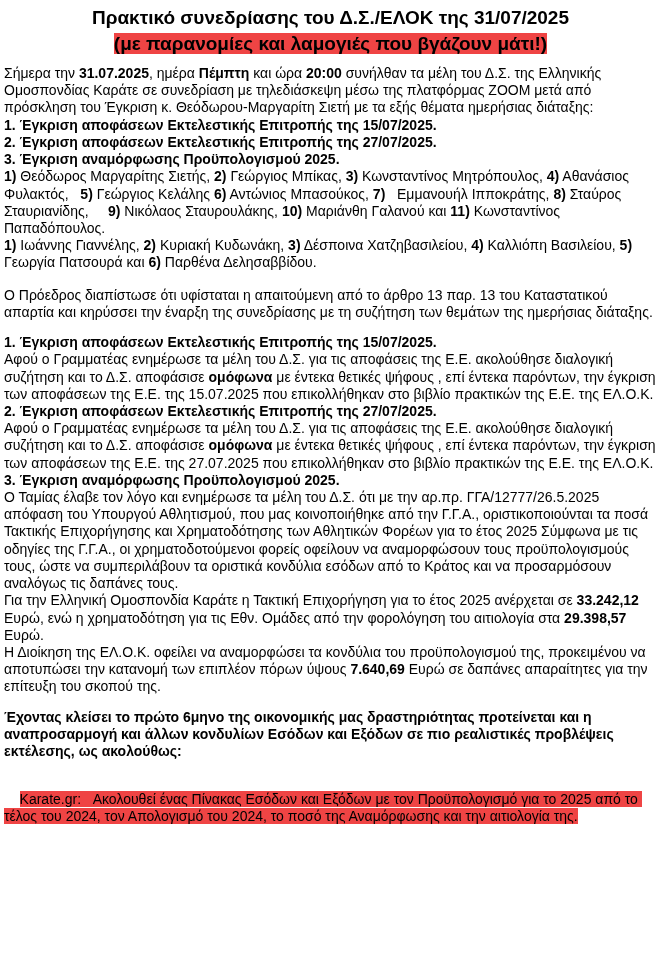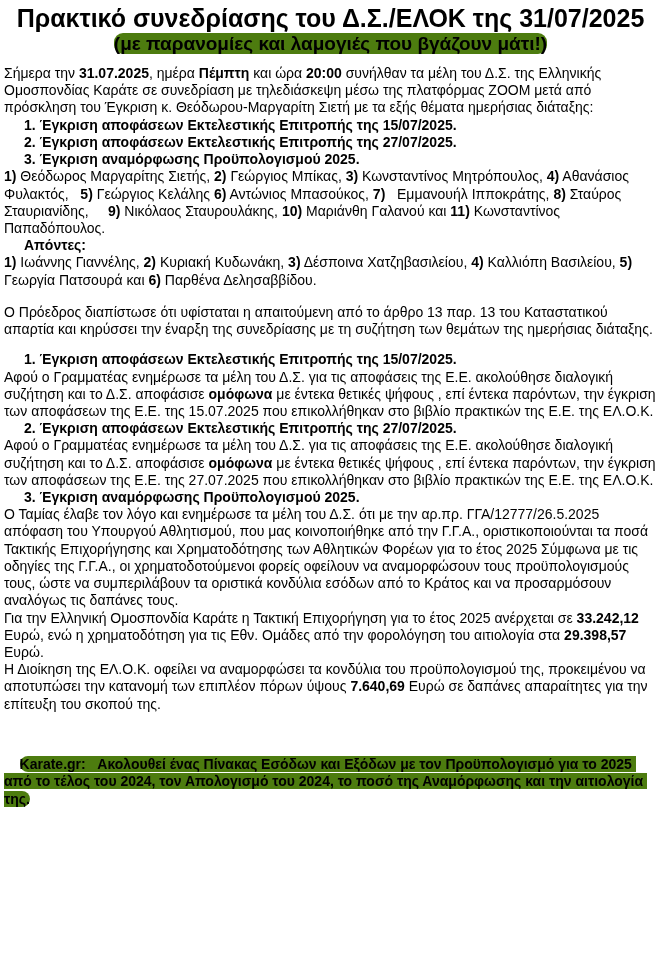--- a/index.html
+++ b/index.html
@@ -8,41 +8,41 @@
     height: 954px;
     box-sizing: border-box;
     padding: 3px 5px 0 4px;
     font-family: "Liberation Sans", sans-serif;
     font-size: 14px;
     line-height: 1.23;
     color: #000000;
     overflow: hidden;
   }
   .title {
-    font-size: 25px;
+    font-size: 19px;
     font-weight: bold;
     text-align: center;
     line-height: 26px;
     margin: 2px 0 0 0;
   }
   .subtitle-line {
     font-size: 19px;
     font-weight: bold;
     text-align: center;
     line-height: 26px;
     margin: 0 0 8px 0;
   }
-  .hl { background: #4d7c0f; border-radius: 9px; }
+  .hl { background: #ef4444; }
   p { margin: 0; white-space: pre-wrap; }
-  .bold { font-weight: bold; margin-left: 20px; }
+  .bold { font-weight: bold; }
   b { font-weight: bold; }
   .gap { height: 15px; }
   .gap-sm { height: 13px; }
   .karate {
-    font-weight: bold;
+    font-weight: normal;
     text-indent: 42px;
   }
 </style>
 </head>
 <body>
 
 <div class="page">
 
   <div class="title">Πρακτικό συνεδρίασης του Δ.Σ./ΕΛΟΚ της 31/07/2025</div>
 
@@ -53,21 +53,20 @@
   <p><span>Σήμερα την </span><b>31.07.2025</b><span>, ημέρα </span><b>Πέμπτη</b><span> και ώρα </span><b>20:00</b><span> συνήλθαν τα μέλη του Δ.Σ. της Ελληνικής Ομοσπονδίας Καράτε σε συνεδρίαση με τηλεδιάσκεψη μέσω της πλατφόρμας ZOOM μετά από πρόσκληση του Έγκριση κ. Θεόδωρου-Μαργαρίτη Σιετή με τα εξής θέματα ημερήσιας διάταξης:</span></p>
 
   <div>
     <p class="bold">1. Έγκριση αποφάσεων Εκτελεστικής Επιτροπής της 15/07/2025.</p>
     <p class="bold">2. Έγκριση αποφάσεων Εκτελεστικής Επιτροπής της 27/07/2025.</p>
     <p class="bold">3. Έγκριση αναμόρφωσης Προϋπολογισμού 2025.</p>
   </div>
 
   <p><b>1)</b><span> Θεόδωρος Μαργαρίτης Σιετής, </span><b>2)</b><span> Γεώργιος Μπίκας, </span><b>3)</b><span> Κωνσταντίνος Μητρόπουλος, </span><b>4)</b><span> Αθανάσιος Φυλακτός,   </span><b>5)</b><span> Γεώργιος Κελάλης </span><b>6)</b><span> Αντώνιος Μπασούκος, </span><b>7)</b><span>   Εμμανουήλ Ιπποκράτης, </span><b>8)</b><span> Σταύρος Σταυριανίδης,     </span><b>9)</b><span> Νικόλαος Σταυρουλάκης, </span><b>10)</b><span> Μαριάνθη Γαλανού και </span><b>11)</b><span> Κωνσταντίνος Παπαδόπουλος.</span></p>
 
-  <p class="bold">Απόντες:</p>
   <p><b>1)</b><span> Ιωάννης Γιαννέλης, </span><b>2)</b><span> Κυριακή Κυδωνάκη, </span><b>3)</b><span> Δέσποινα Χατζηβασιλείου, </span><b>4)</b><span> Καλλιόπη Βασιλείου, </span><b>5)</b><span> Γεωργία Πατσουρά και </span><b>6)</b><span> Παρθένα Δελησαββίδου.</span></p>
 
   <div class="gap"></div>
 
   <p>Ο Πρόεδρος διαπίστωσε ότι υφίσταται η απαιτούμενη από το άρθρο 13 παρ. 13 του Καταστατικού απαρτία και κηρύσσει την έναρξη της συνεδρίασης με τη συζήτηση των θεμάτων της ημερήσιας διάταξης.</p>
 
   <div class="gap-sm"></div>
 
   <div>
     <p class="bold">1. Έγκριση αποφάσεων Εκτελεστικής Επιτροπής της 15/07/2025.</p>
@@ -81,20 +80,21 @@
 
   <div>
     <p class="bold">3. Έγκριση αναμόρφωσης Προϋπολογισμού 2025.</p>
     <p><span>Ο Ταμίας έλαβε τον λόγο και ενημέρωσε τα μέλη του Δ.Σ. ότι με την αρ.πρ. ΓΓΑ/12777/26.5.2025 απόφαση του Υπουργού Αθλητισμού, που μας κοινοποιήθηκε από την Γ.Γ.Α., οριστικοποιούνται τα ποσά Τακτικής Επιχορήγησης και Χρηματοδότησης των Αθλητικών Φορέων για το έτος 2025 Σύμφωνα με τις οδηγίες της Γ.Γ.Α., οι χρηματοδοτούμενοι φορείς οφείλουν να αναμορφώσουν τους προϋπολογισμούς τους, ώστε να συμπεριλάβουν τα οριστικά κονδύλια εσόδων από το Κράτος και να προσαρμόσουν αναλόγως τις δαπάνες τους.
 Για την Ελληνική Ομοσπονδία Καράτε η Τακτική Επιχορήγηση για το έτος 2025 ανέρχεται σε </span><b>33.242,12</b><span> Ευρώ, ενώ η χρηματοδότηση για τις Εθν. Ομάδες από την φορολόγηση του αιτιολογία στα </span><b>29.398,57</b><span> Ευρώ.
 Η Διοίκηση της ΕΛ.Ο.Κ. οφείλει να αναμορφώσει τα κονδύλια του προϋπολογισμού της, προκειμένου να αποτυπώσει την κατανομή των επιπλέον πόρων ύψους </span><b>7.640,69</b><span> Ευρώ σε δαπάνες απαραίτητες για την επίτευξη του σκοπού της.</span></p>
   </div>
 
   <div class="gap-sm"></div>
 
+  <p class="bold">Έχοντας κλείσει το πρώτο 6μηνο της οικονομικής μας δραστηριότητας προτείνεται και η αναπροσαρμογή και άλλων κονδυλίων Εσόδων και Εξόδων σε πιο ρεαλιστικές προβλέψεις εκτέλεσης, ως ακολούθως:</p>
 
   <div class="gap-sm"></div>
 
   <p class="karate">
     <span class="hl">Karate.gr:   Ακολουθεί ένας Πίνακας Εσόδων και Εξόδων με τον Προϋπολογισμό για το 2025 από το τέλος του 2024, τον Απολογισμό του 2024, το ποσό της Αναμόρφωσης και την αιτιολογία της.</span>
   </p>
 
 </div>
 
 </body></html>

